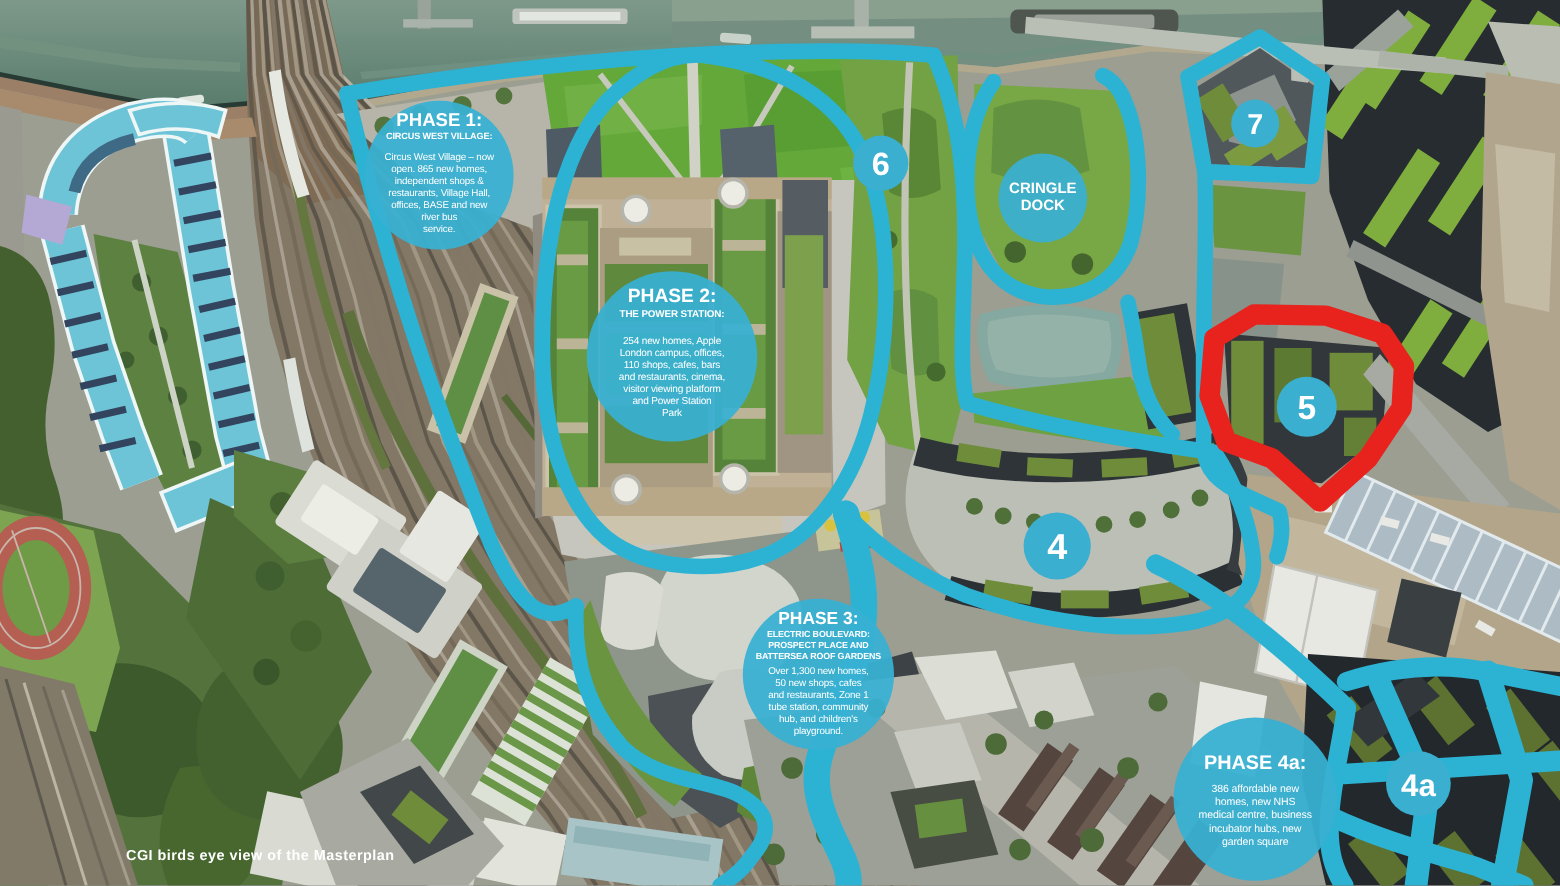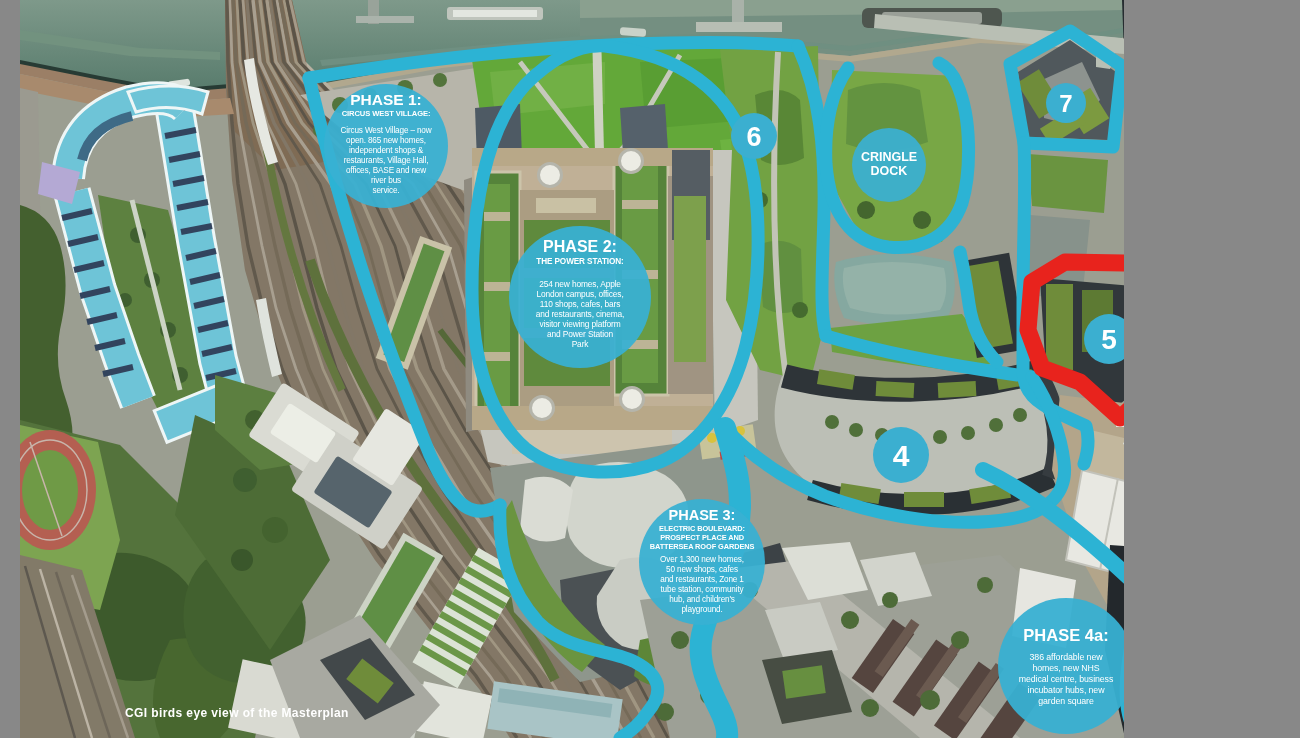--- a/index.html
+++ b/index.html
@@ -1,16 +1,16 @@
 <!DOCTYPE html>
 <html><head>
 <meta charset="utf-8">
 <style>
   html,body{margin:0;padding:0;background:#888;}
-  #stage{width:1104px;height:738px;position:relative;overflow:hidden;font-family:"Liberation Sans",sans-serif;margin-left:20px;}
+  #stage{width:1300px;height:738px;position:relative;overflow:hidden;font-family:"Liberation Sans",sans-serif;}
   text{font-family:"Liberation Sans",sans-serif;}
 </style>
 </head>
 <body>
 <div id="stage">
 <svg width="1300" height="738" viewBox="0 0 1300 738">
   <defs>
     <linearGradient id="wbay" x1="0" y1="0" x2="0" y2="1">
       <stop offset="0" stop-color="#587b6d"></stop>
       <stop offset="0.55" stop-color="#3f685a"></stop>

